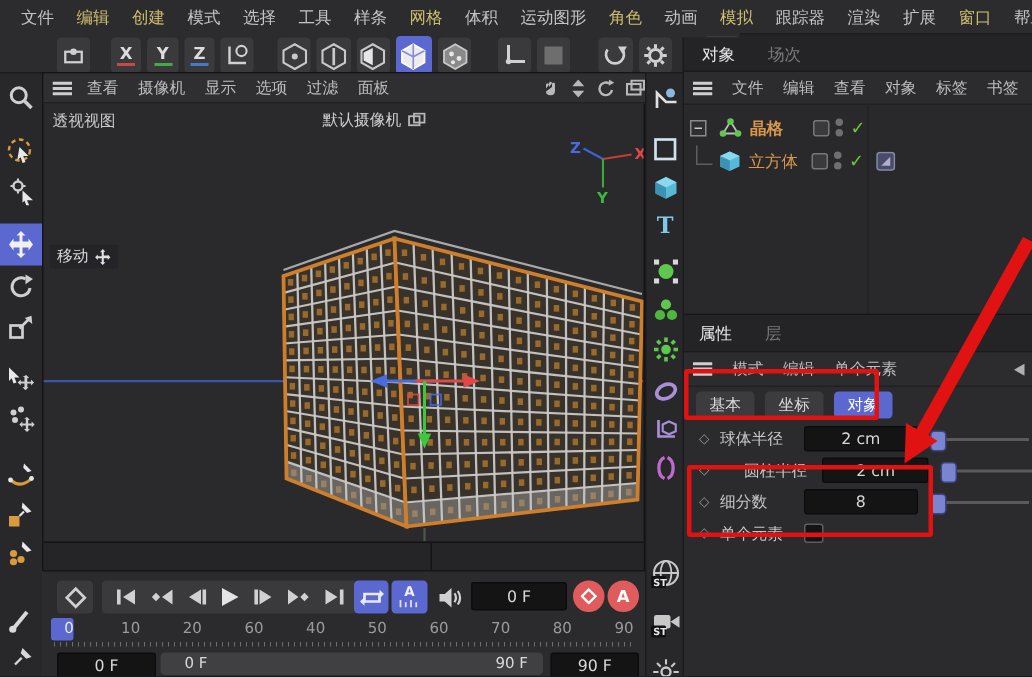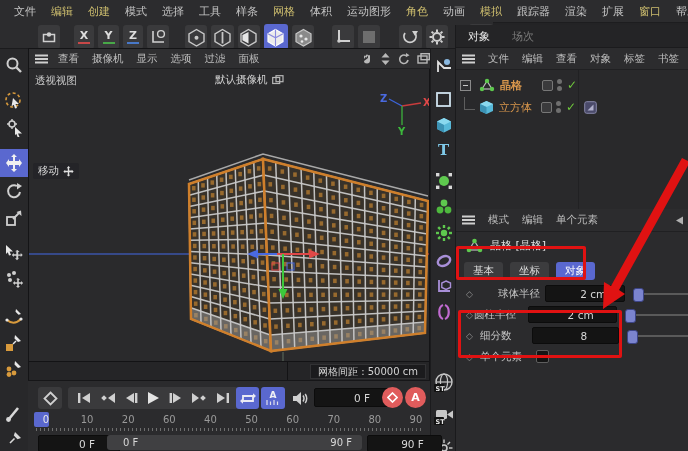--- a/index.html
+++ b/index.html
@@ -10,21 +10,21 @@
   .row{display:flex;align-items:center;}
   .menu-item{font-size:11px;color:#c4c4c4;padding:0 2px;white-space:nowrap;}
   .menu-item.hl{color:#cdbd6e;}
   .tile{background:#3a3a3c;border-radius:3px;display:flex;align-items:center;justify-content:center;}
   .tile.active{background:#5a68cf;}
   .ltool{width:24px;height:24px;display:flex;align-items:center;justify-content:center;margin:2px auto;border-radius:3px;}
   .ltool.active{background:#5a68cf;}
   .vmenu{font-size:10.5px;color:#bdbdbd;margin-right:13px;white-space:nowrap;}
   .omtab{font-size:11px;margin-right:22px;}
   .field{background:#141414;border-radius:2px;color:#d8d8d8;font-size:10.5px;
-         display:flex;align-items:center;justify-content:center;border:1px solid #0c0c0c;padding-left:16px;}
+         display:flex;align-items:center;justify-content:center;border:1px solid #0c0c0c;}
   .pill{font-size:10.5px;color:#dcdcdc;background:#3c3c3e;border-radius:3px;padding:2px 9px;margin-right:7px;}
   .pill.active{background:#5a68cf;color:#fff;}
   .attr-label{font-size:10.5px;color:#c6c6c6;}
   .diamond{color:#8f8f8f;font-size:9px;}
   .slider-track{position:relative;height:2px;background:#5a5a5a;}
   .slider-knob{position:absolute;top:-5px;left:0;width:9px;height:12px;background:#7b84cf;
                border-radius:3px;border:1px solid #3c4487;}
   .check{color:#6fc83c;font-size:12px;font-weight:bold;}
   .vis-dot{width:5px;height:5px;border-radius:50%;background:#6f6f6f;margin:1px 0;}
   .red-box{position:absolute;border:3px solid #e01212;border-radius:2px;pointer-events:none;}
@@ -642,21 +642,20 @@
         <line x1="248" y1="205" x2="281" y2="205" stroke="#e04848" stroke-width="2"></line>
         <polygon points="291,205 280,200.5 280,209.5" fill="#e04848"></polygon>
         <line x1="254" y1="205" x2="254" y2="241" stroke="#3cc83c" stroke-width="2"></line>
         <polygon points="254,250 249.5,240 258.5,240" fill="#3cc83c"></polygon>
         <rect x="243" y="214" width="7" height="7" fill="none" stroke="#e04848" stroke-width="1.2" opacity="0.85"></rect>
         <rect x="258" y="214" width="7" height="7" fill="none" stroke="#4a6ae0" stroke-width="1.2" opacity="0.85"></rect>
       </svg>
 
     <div class="abs" style="left:0;top:312px;width:400px;height:18px;background:#252527;border-top:1px solid #131315;">
       <div class="abs" style="left:258px;top:0;width:1px;height:18px;background:#131315;"></div>
-      <span class="abs" style="right:3px;top:2px;font-size:10px;color:#d4d4d4;background:#1b1b1d;border:1px solid #323234;padding:0 7px;line-height:13px;">网格间距 : 50000 cm</span>
     </div>
   </div>
 
   <div class="abs" style="left:430px;top:48px;width:25px;height:403px;background:#28282a;border-left:1px solid #1b1b1d;border-top:1px solid #1b1b1d;">
     <div class="abs tbtn" style="left:2px;top:6px;width:21px;height:21px;">
       <svg width="18" height="18">
           <path d="M3 15V5l6 6h7" fill="none" stroke="#e0e0e0" stroke-width="1.8"></path>
           <circle cx="12" cy="5" r="3" fill="#8ab8e0"></circle>
         </svg>
     </div>
@@ -936,20 +935,24 @@
         <span class="check" style="margin-right:8px;">✓</span>
         <span style="margin-right:92px;">
           <svg width="13" height="13">
               <rect x="0.7" y="0.7" width="11.6" height="11.6" rx="2" fill="#4a4a6a" stroke="#8888aa" stroke-width="1"></rect>
               <path d="M3.5 9.5 9.5 3.5v6z" fill="#b0b0cc"></path>
             </svg>
         </span>
       </div>
     </div>
 
+    <div class="row" style="height:24px;background:#242426;border-top:1px solid #161618;border-bottom:1px solid #1b1b1d;padding-left:10px;">
+      <span class="omtab" style="color:#e8e8e8;">属性</span>
+      <span class="omtab" style="color:#7a7a7a;">层</span>
+    </div>
     <div class="row" style="height:22px;background:#2c2c2e;border-bottom:1px solid #202022;padding-left:6px;gap:13px;">
       <span>
         <svg width="13" height="10">
             <g stroke="#cfcfcf" stroke-width="2">
               <line x1="0" y1="1.5" x2="13" y2="1.5"></line>
               <line x1="0" y1="5" x2="13" y2="5"></line>
               <line x1="0" y1="8.5" x2="13" y2="8.5"></line>
             </g>
           </svg>
       </span>
@@ -957,54 +960,39 @@
       <span class="vmenu" style="margin:0;">编辑</span>
       <span class="vmenu" style="margin:0;">单个元素</span>
       <div style="flex:1;"></div>
       <span style="margin-right:5px;">
         <svg width="9" height="9">
             <polygon points="8,0.5 8,8.5 1,4.5" fill="#b0b0b0"></polygon>
           </svg>
       </span>
     </div>
 
-    <div class="row" style="height:27px;padding-left:10px;gap:7px;">
-      <span class="tbtn">
-        <svg width="17" height="15">
-            <g stroke="#bcbcbc" stroke-width="1.2">
-              <line x1="8.5" y1="3" x2="3" y2="12"></line>
-              <line x1="8.5" y1="3" x2="14" y2="12"></line>
-              <line x1="3" y1="12" x2="14" y2="12"></line>
-            </g>
-            <circle cx="8.5" cy="3" r="2.3" fill="#5ec84e"></circle>
-            <circle cx="3" cy="12" r="2.3" fill="#5ec84e"></circle>
-            <circle cx="14" cy="12" r="2.3" fill="#5ec84e"></circle>
-          </svg>
-      </span>
-      <span style="font-size:11px;color:#e4e4e4;">晶格 [晶格]</span>
-    </div>
 
     <div class="row" style="height:24px;padding-left:8px;">
       <span class="pill">基本</span>
       <span class="pill">坐标</span>
       <span class="pill active">对象</span>
     </div>
 
 
     <div class="row" style="height:21px;padding-left:10px;">
       <span class="diamond">◇</span>
-      <span class="attr-label" style="margin-left:25px;width:56px;">球体半径</span>
+      <span class="attr-label" style="margin-left:7px;width:56px;">球体半径</span>
       <span class="field" style="width:74px;height:15px;">2 cm</span>
       <span class="slider-track" style="width:66px;margin-left:8px;">
           <span class="slider-knob"></span>
         </span>
     </div>
     <div class="row" style="height:21px;padding-left:10px;">
       <span class="diamond">◇</span>
-      <span class="attr-label" style="margin-left:1px;width:56px;">圆柱半径</span>
+      <span class="attr-label" style="margin-left:23px;width:56px;">圆柱半径</span>
       <span class="field" style="width:74px;height:15px;">2 cm</span>
       <span class="slider-track" style="width:66px;margin-left:8px;">
           <span class="slider-knob"></span>
         </span>
     </div>
     <div class="row" style="height:21px;padding-left:10px;">
       <span class="diamond">◇</span>
       <span class="attr-label" style="margin-left:7px;width:56px;">细分数</span>
       <span class="field" style="width:74px;height:15px;">8</span>
       <span class="slider-track" style="width:66px;margin-left:8px;">

